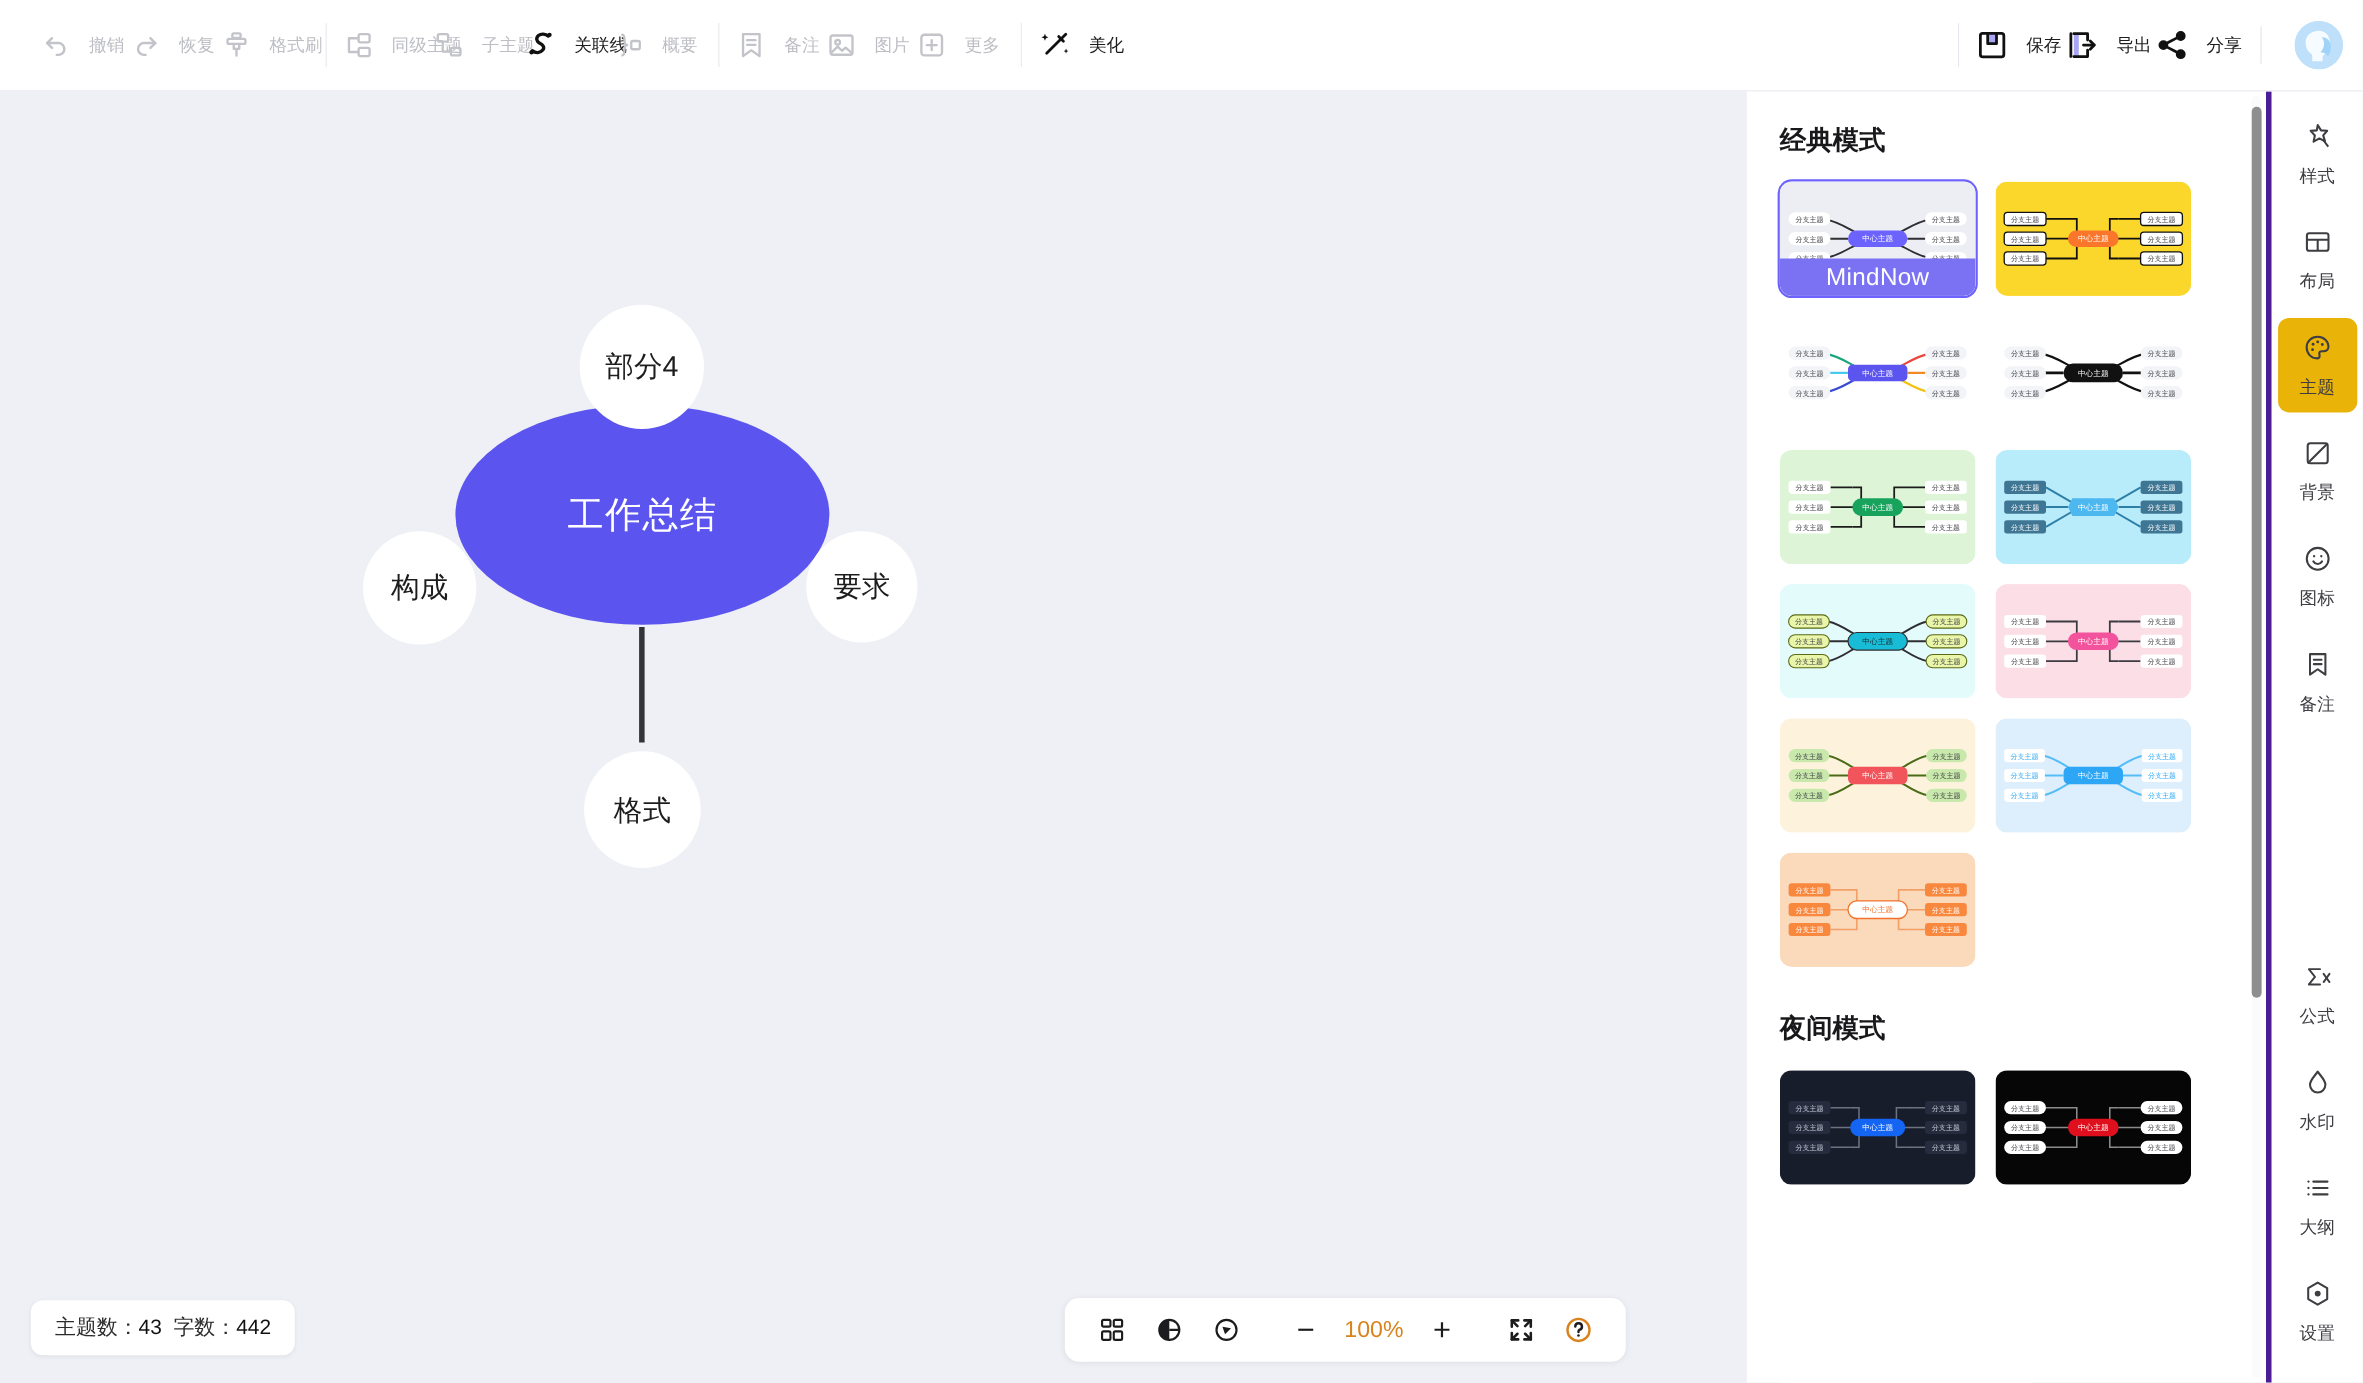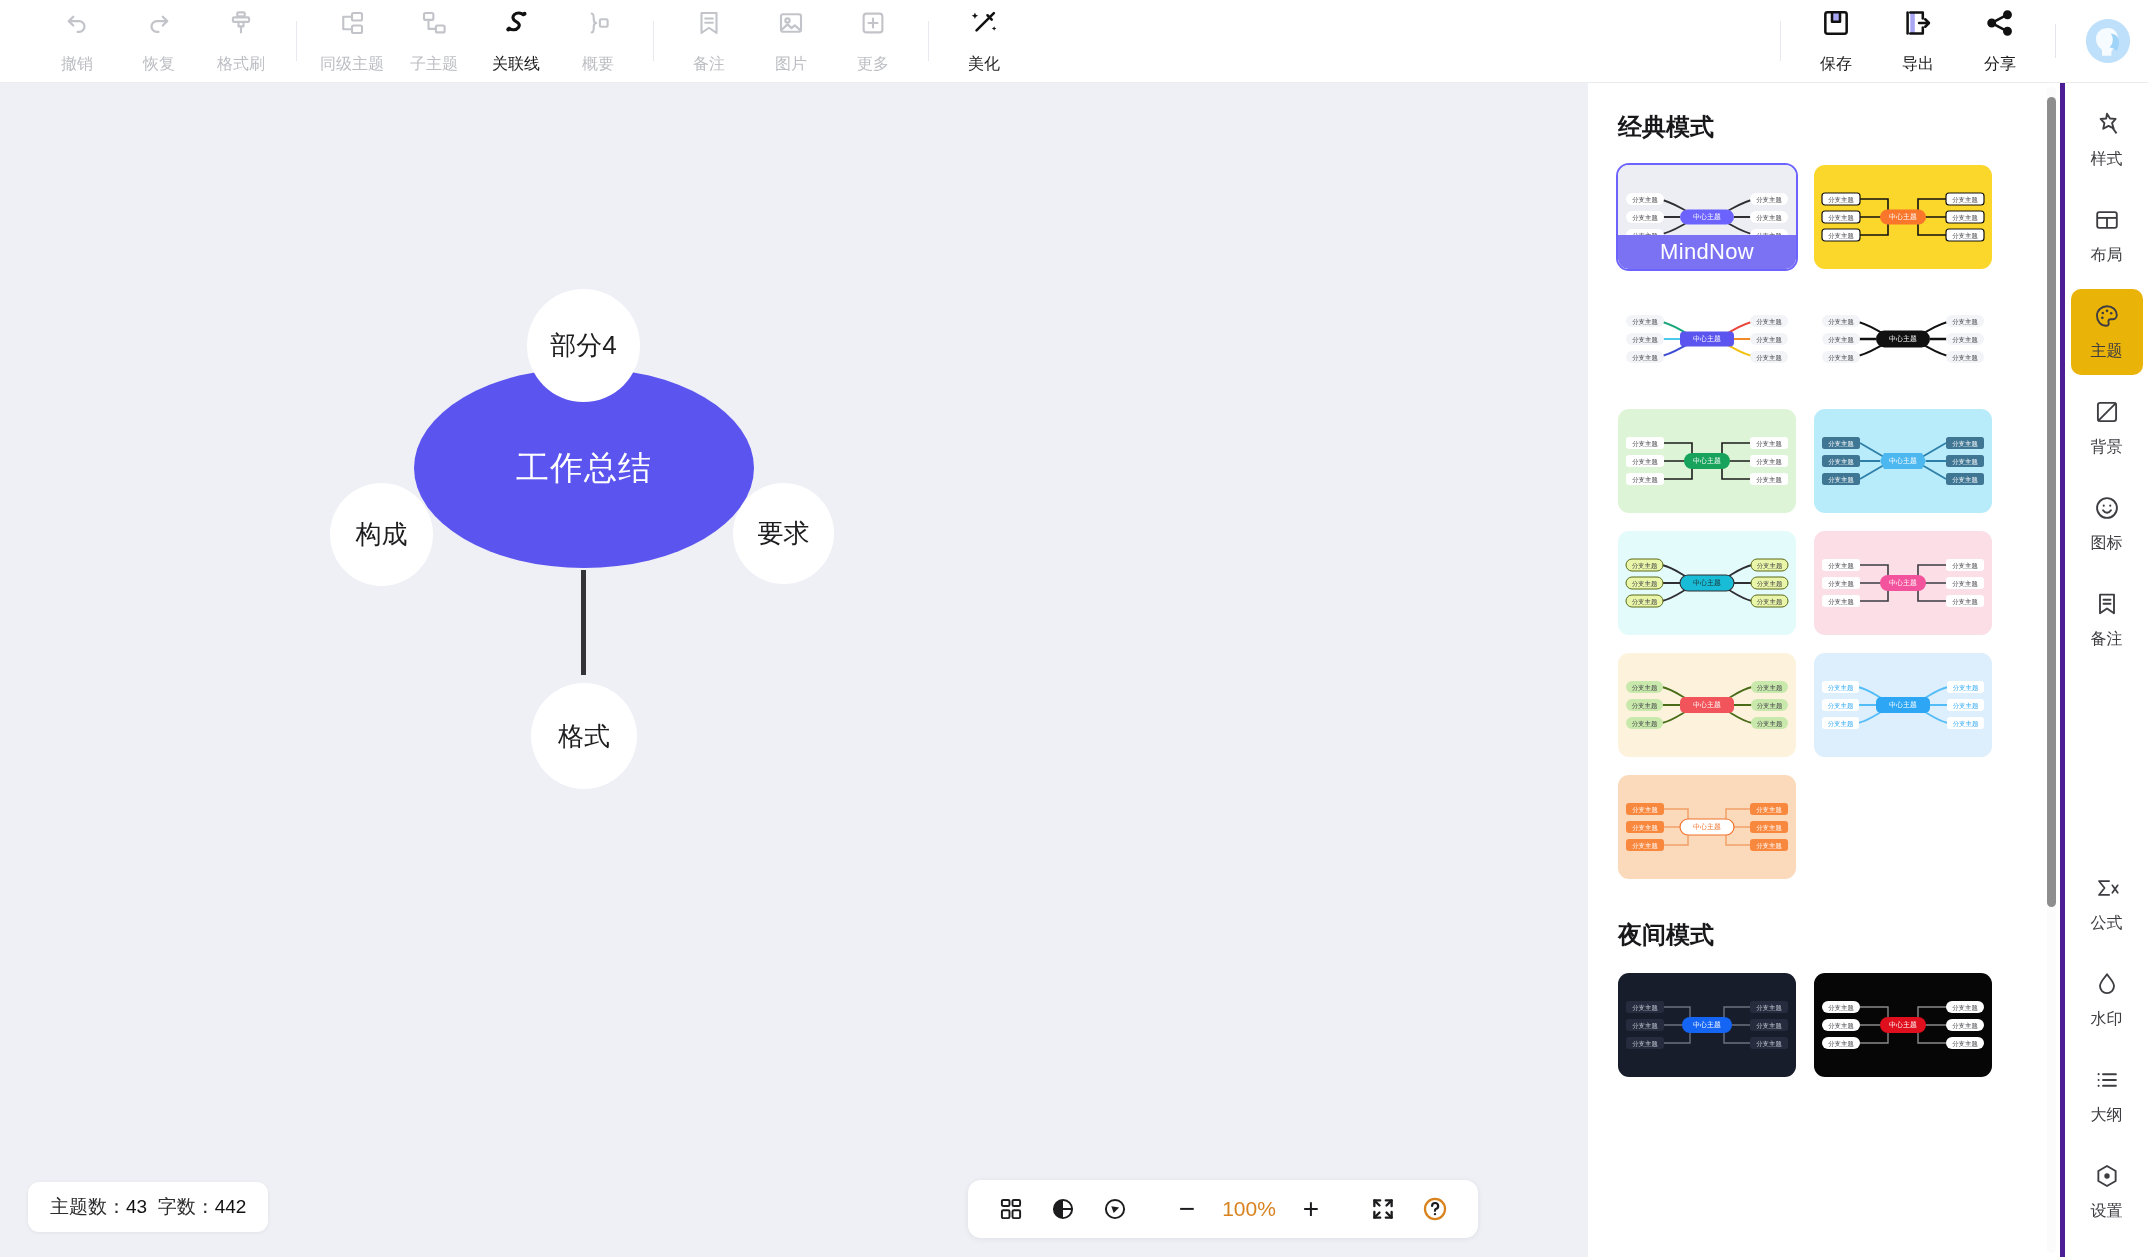--- a/index.html
+++ b/index.html
@@ -28,22 +28,22 @@
     font-size: 21px; color: #1d1d1f; text-decoration: underline;
     text-underline-offset: 4px; max-width: 150px; white-space: nowrap;
     overflow: hidden; cursor: pointer; letter-spacing: .5px;
   }
   .vsep { width: 1px; height: 34px; background: #e4e4ea; margin: 0 14px; }
   .autosave { display: flex; align-items: center; gap: 10px; }
   .autosave-txt { font-size: 20px; color: #2c2c2e; white-space: nowrap; }
 
   .tb-tools { display: flex; align-items: center; margin-left: 36px; }
   .tool {
-    width: 82px; height: 76px; display: flex; flex-direction: column;
-    align-items: center; justify-content: center; gap: 15px; cursor: pointer;
+    width: 82px; height: 76px; display: flex; flex-direction: row;
+    align-items: center; justify-content: flex-start; gap: 15px; cursor: pointer;
   }
   .tool .glyph { height: 32px; display: flex; align-items: center; justify-content: center; }
   .tool .lbl { font-size: 16px; white-space: nowrap; }
   .tool.dis { color: #c3c4ca; }
   .tool.dis .lbl { color: #bdbec4; }
   .tool.en { color: #1d1d1f; }
   .tool.en .lbl { color: #1d1d1f; }
   .tsep { width: 1px; height: 40px; background: #e8e8ee; margin: 0 14px; }
 
   .tb-right { display: flex; align-items: center; margin-left: auto; padding-right: 18px; }
@@ -330,21 +330,21 @@
 
       <div class="edge" style="left:581px; top:285px; width:5px; height:105px;"></div>
       <div class="edge" style="left:581px; top:487px; width:5px; height:105px;"></div>
       <div class="edge" style="left:430px; top:366px; width:105px; height:5px;"></div>
       <div class="edge" style="left:634px; top:366px; width:105px; height:5px;"></div>
 
       <div class="node center" style="left:414px; top:285px; width:340px; height:200px;">
         <span>工作总结</span>
       </div>
 
-      <div class="node branch" style="left:527px; top:206px; width:113px; height:113px;align-items:center;">
+      <div class="node branch" style="left:527px; top:194px; width:113px; height:113px;align-items:center;">
         <span>部分4</span>
       </div>
       <div class="node branch" style="left:330px; top:400px; width:103px; height:103px;">
         <span>构成</span>
       </div>
       <div class="node branch" style="left:733px; top:400px; width:101px; height:101px;">
         <span>要求</span>
       </div>
       <div class="node branch" style="left:531px; top:600px; width:106px; height:106px;">
         <span>格式</span>

